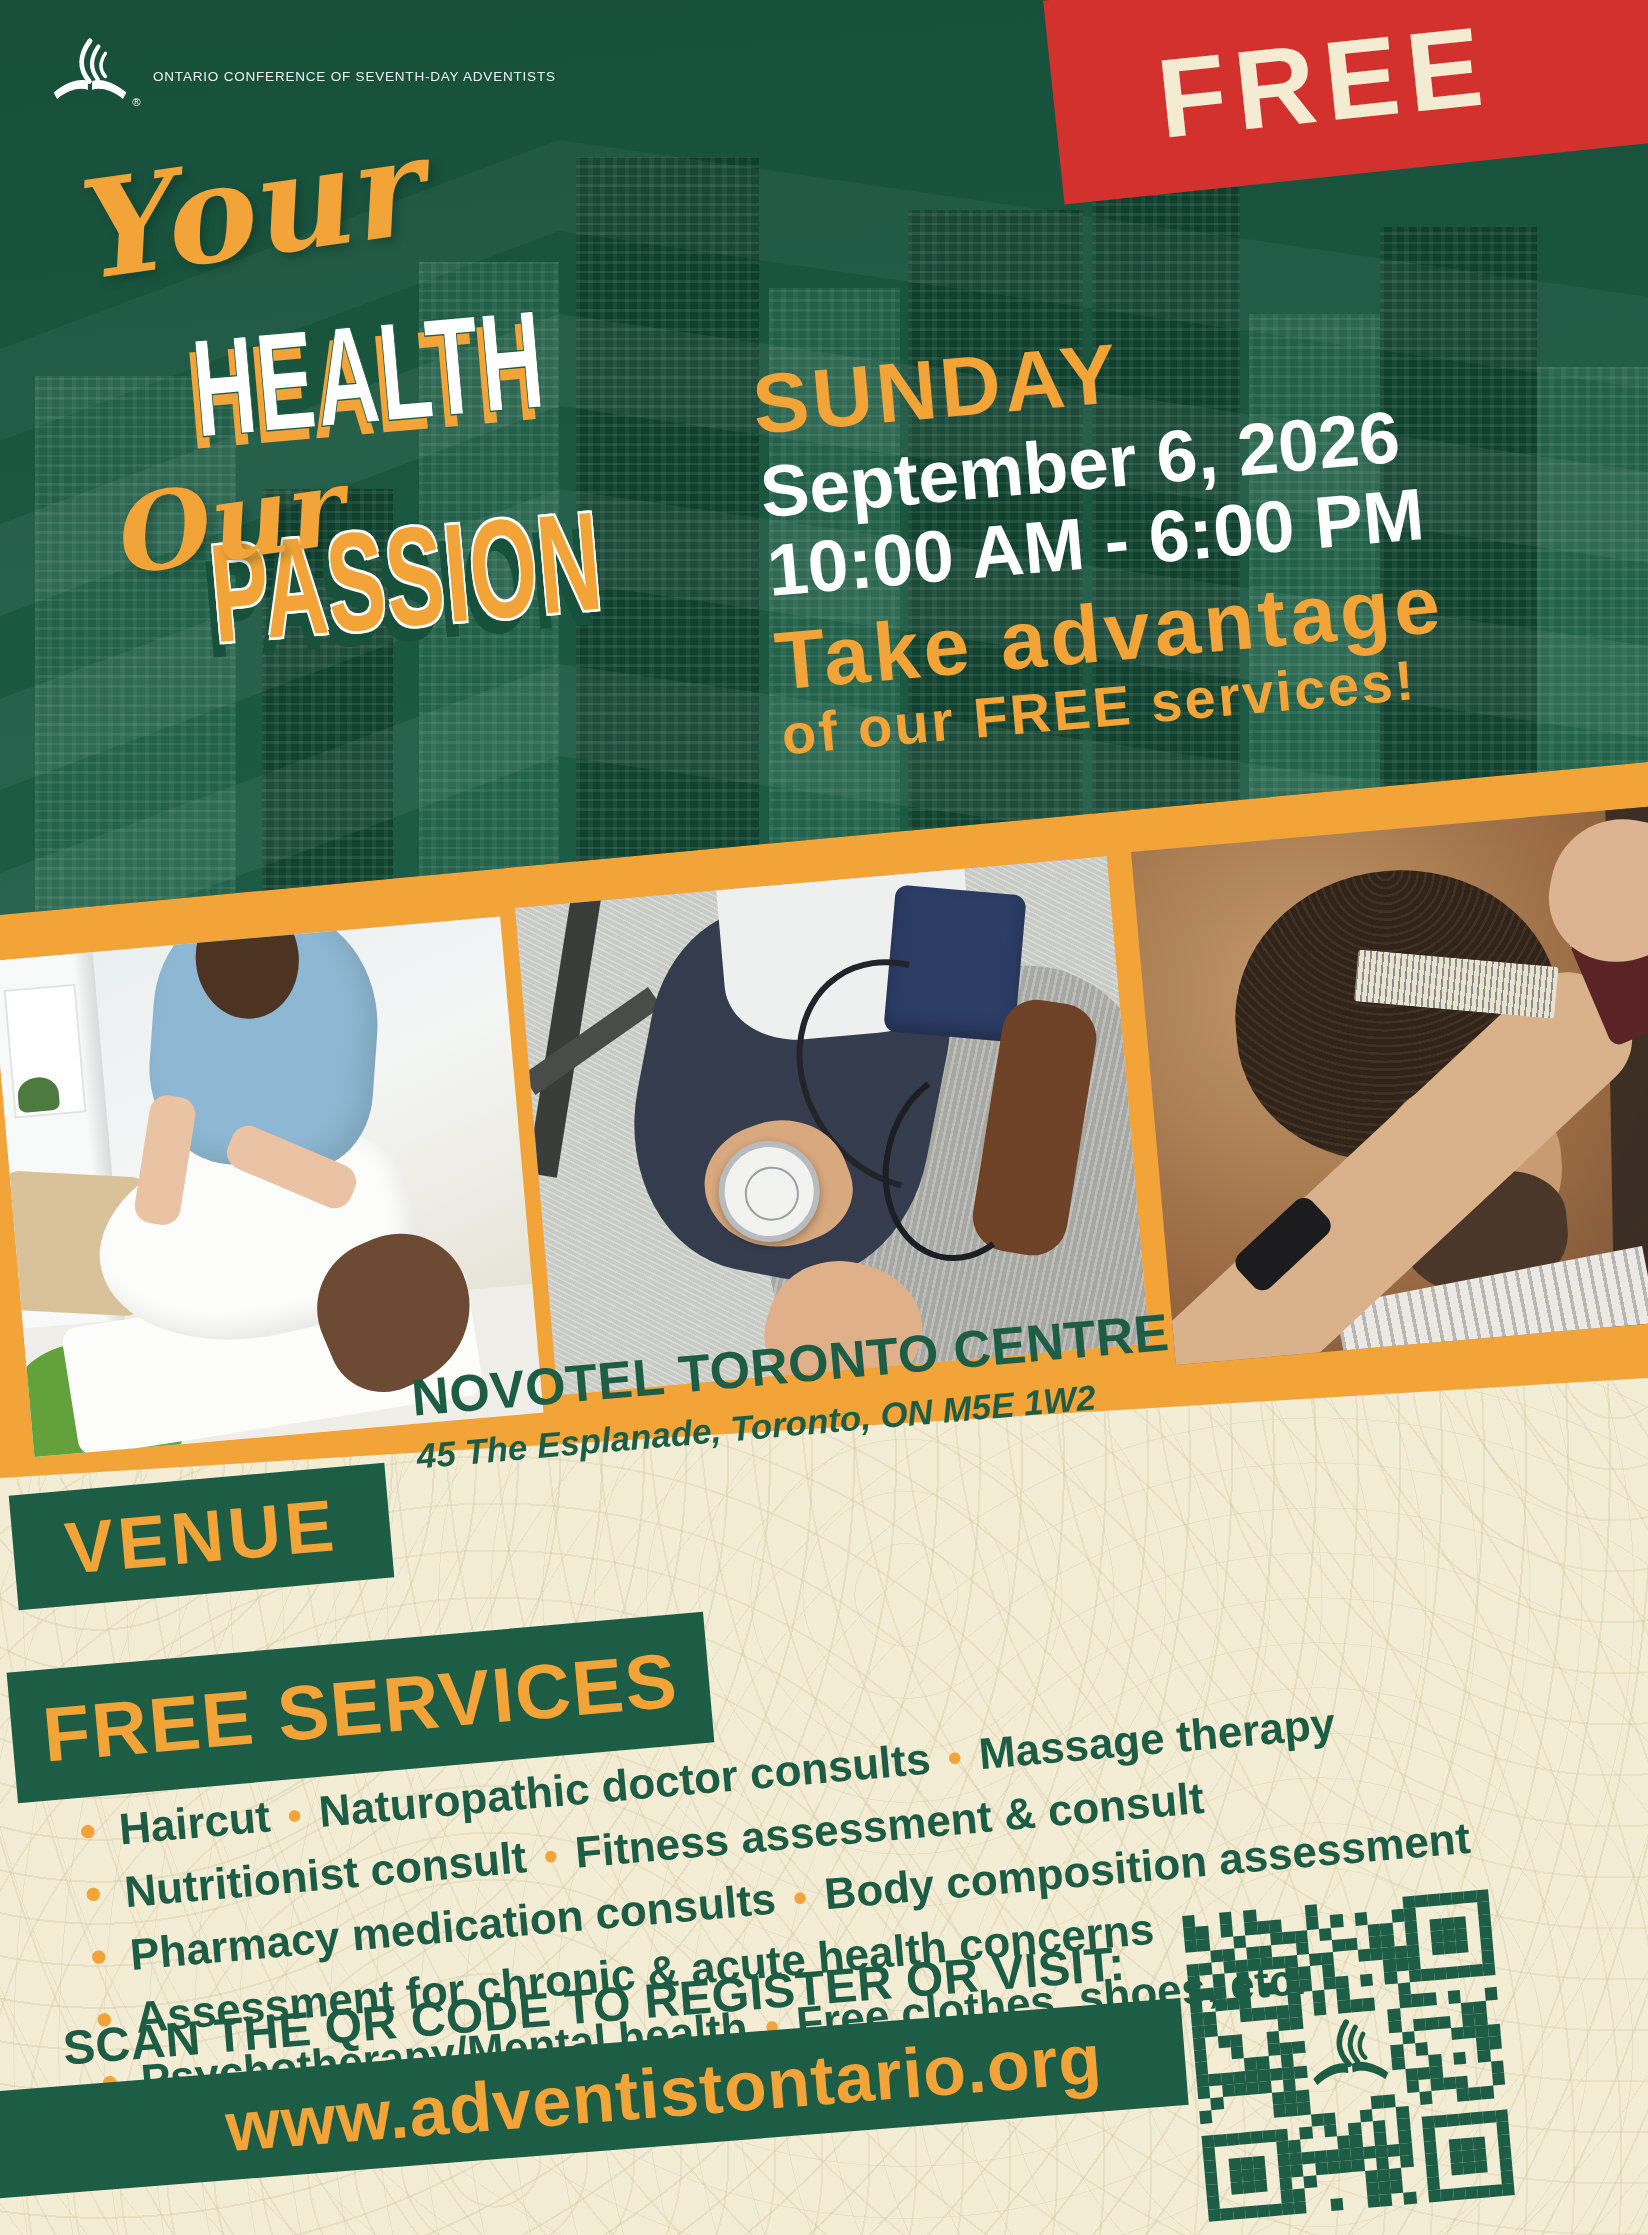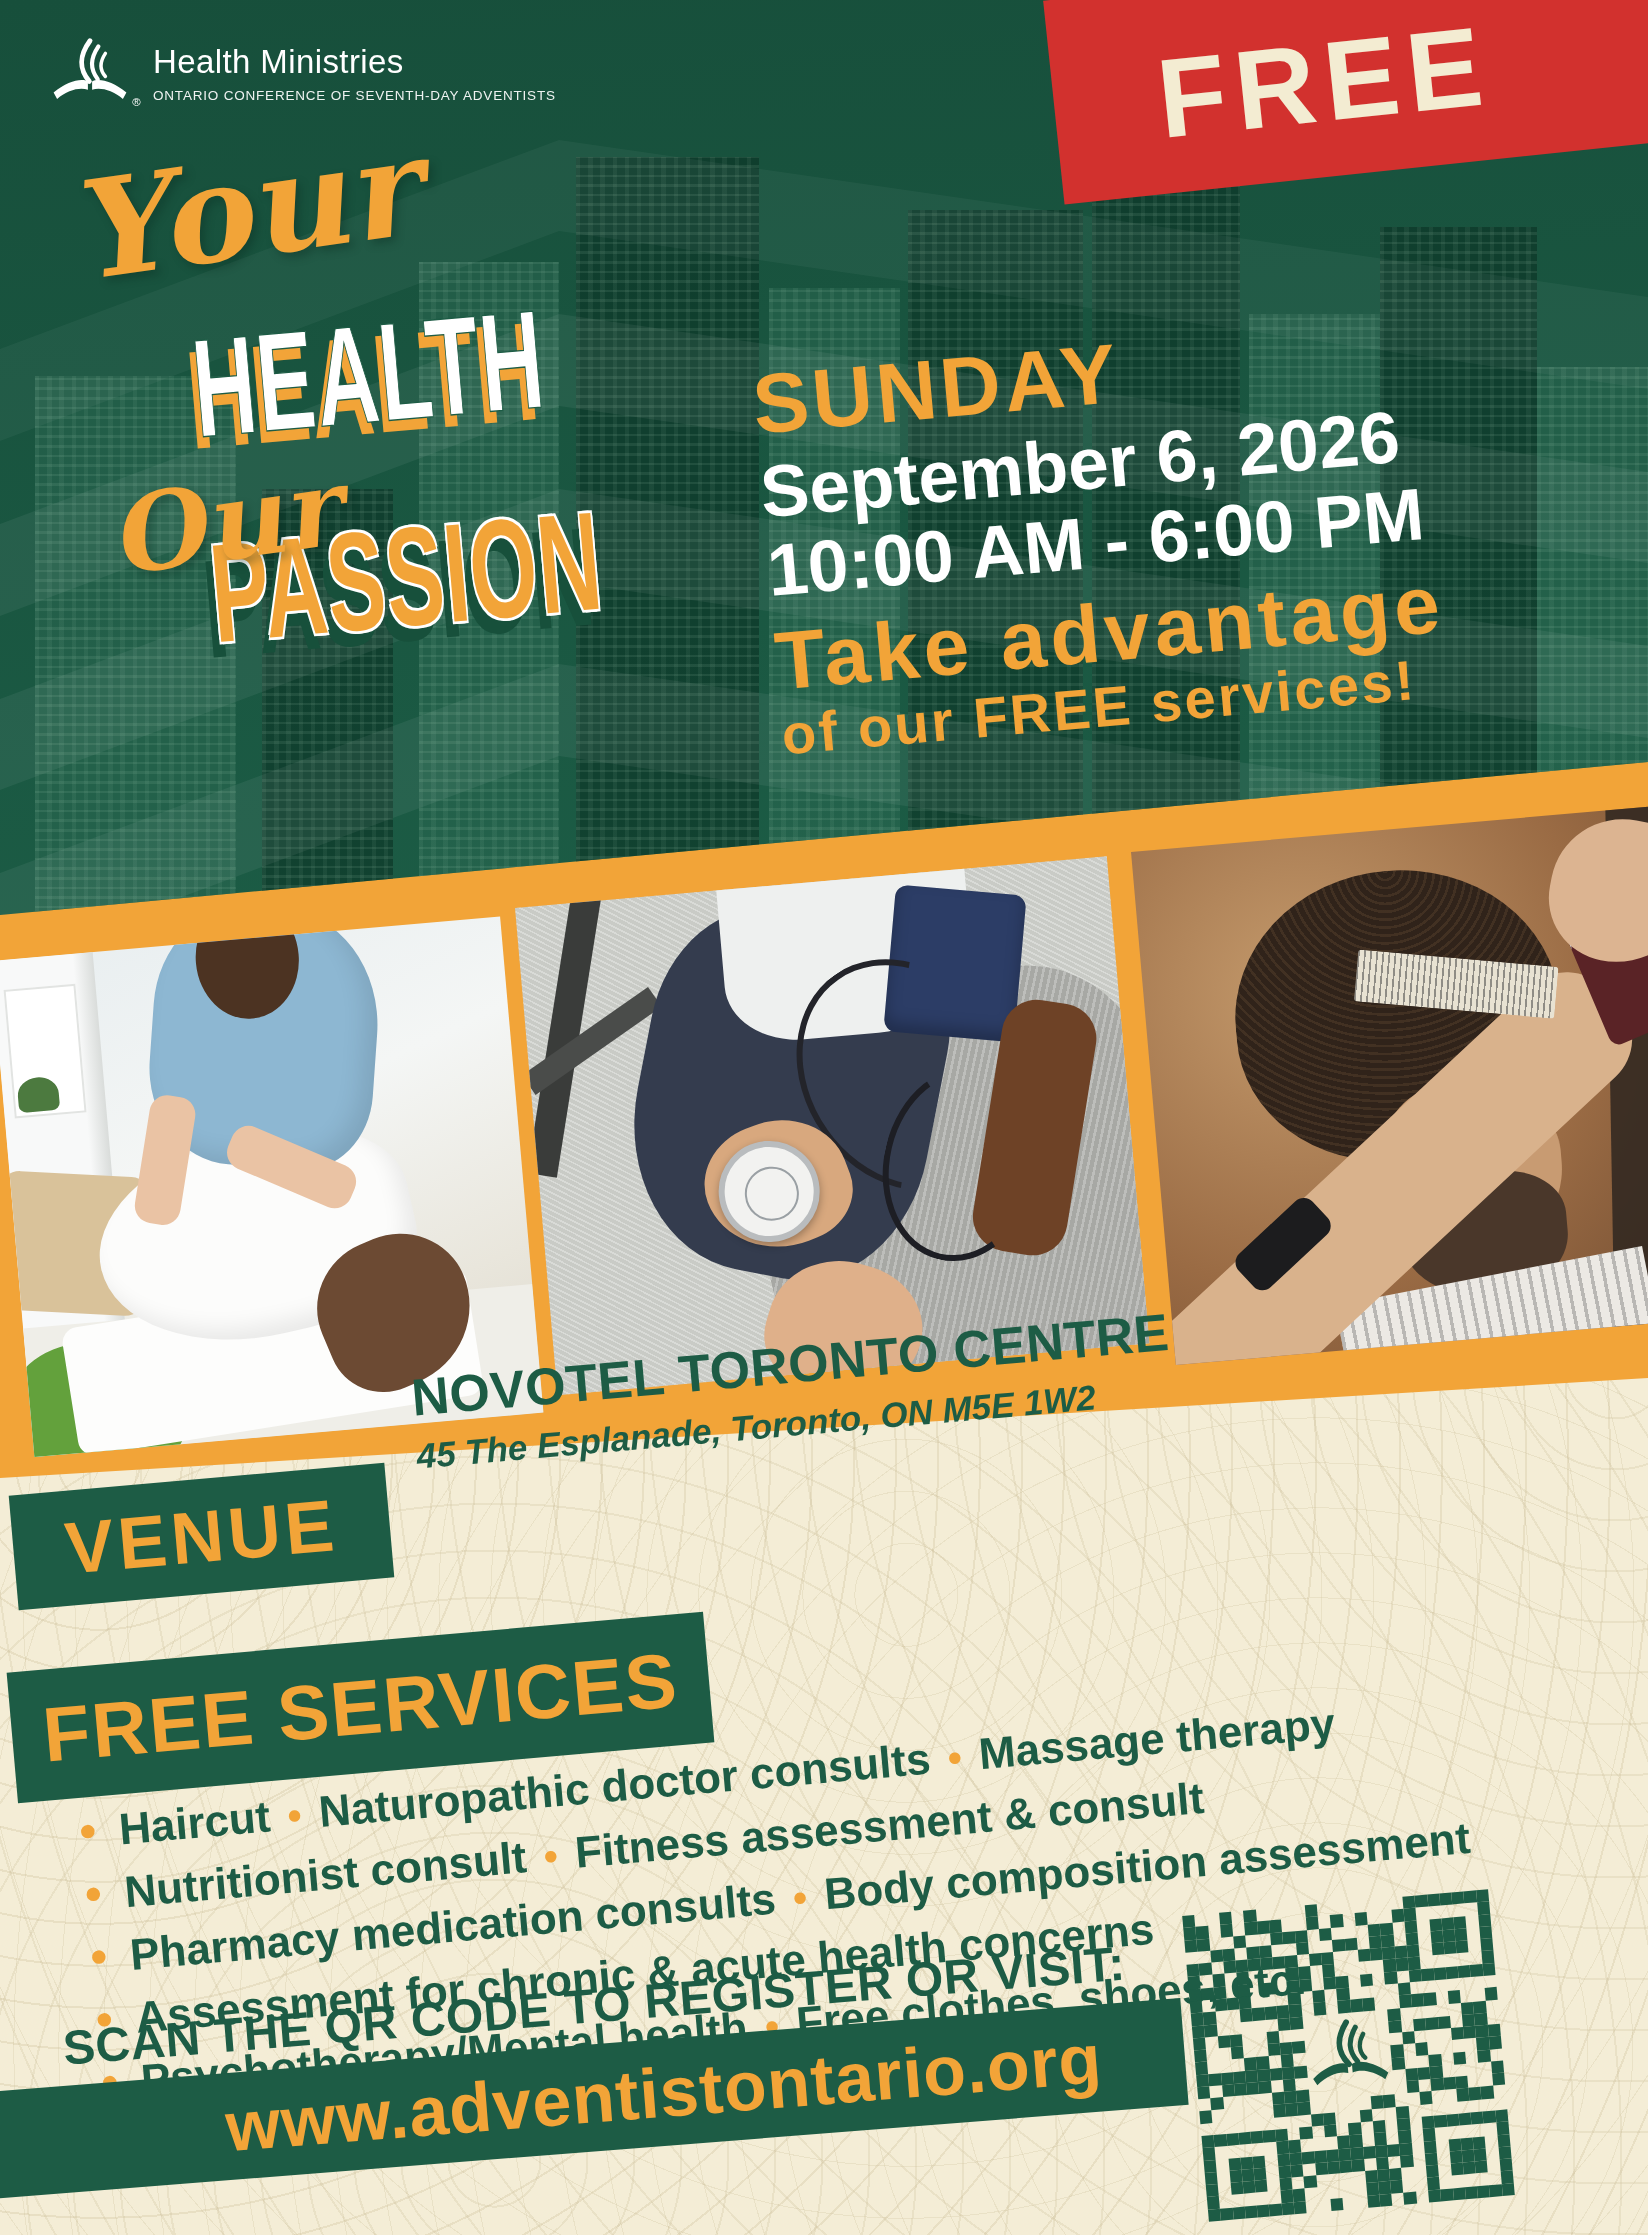--- a/index.html
+++ b/index.html
@@ -200,21 +200,20 @@
           <path d="M82 22 C74 34 74 46 82 55" stroke-width="5"></path>
         </g>
         <g fill="#ffffff">
           <path d="M8 78 C28 61 48 57 57 62 L57 74 C46 70 28 74 13 87 Z"></path>
           <path d="M112 78 C92 61 72 57 63 62 L63 74 C74 70 92 74 107 87 Z"></path>
         </g>
       </svg>
       <span class="brand-reg">®</span>
     </div>
     <div>
-      <div class="brand-name">Health Ministries</div>
       <div class="brand-sub">ONTARIO CONFERENCE OF SEVENTH-DAY ADVENTISTS</div>
     </div>
   </div>
 
   <div class="free-badge">
     <span class="free-label">FREE</span>
   </div>
 
   <div class="headline">
     <span class="hl-script hl-your">Your</span>

